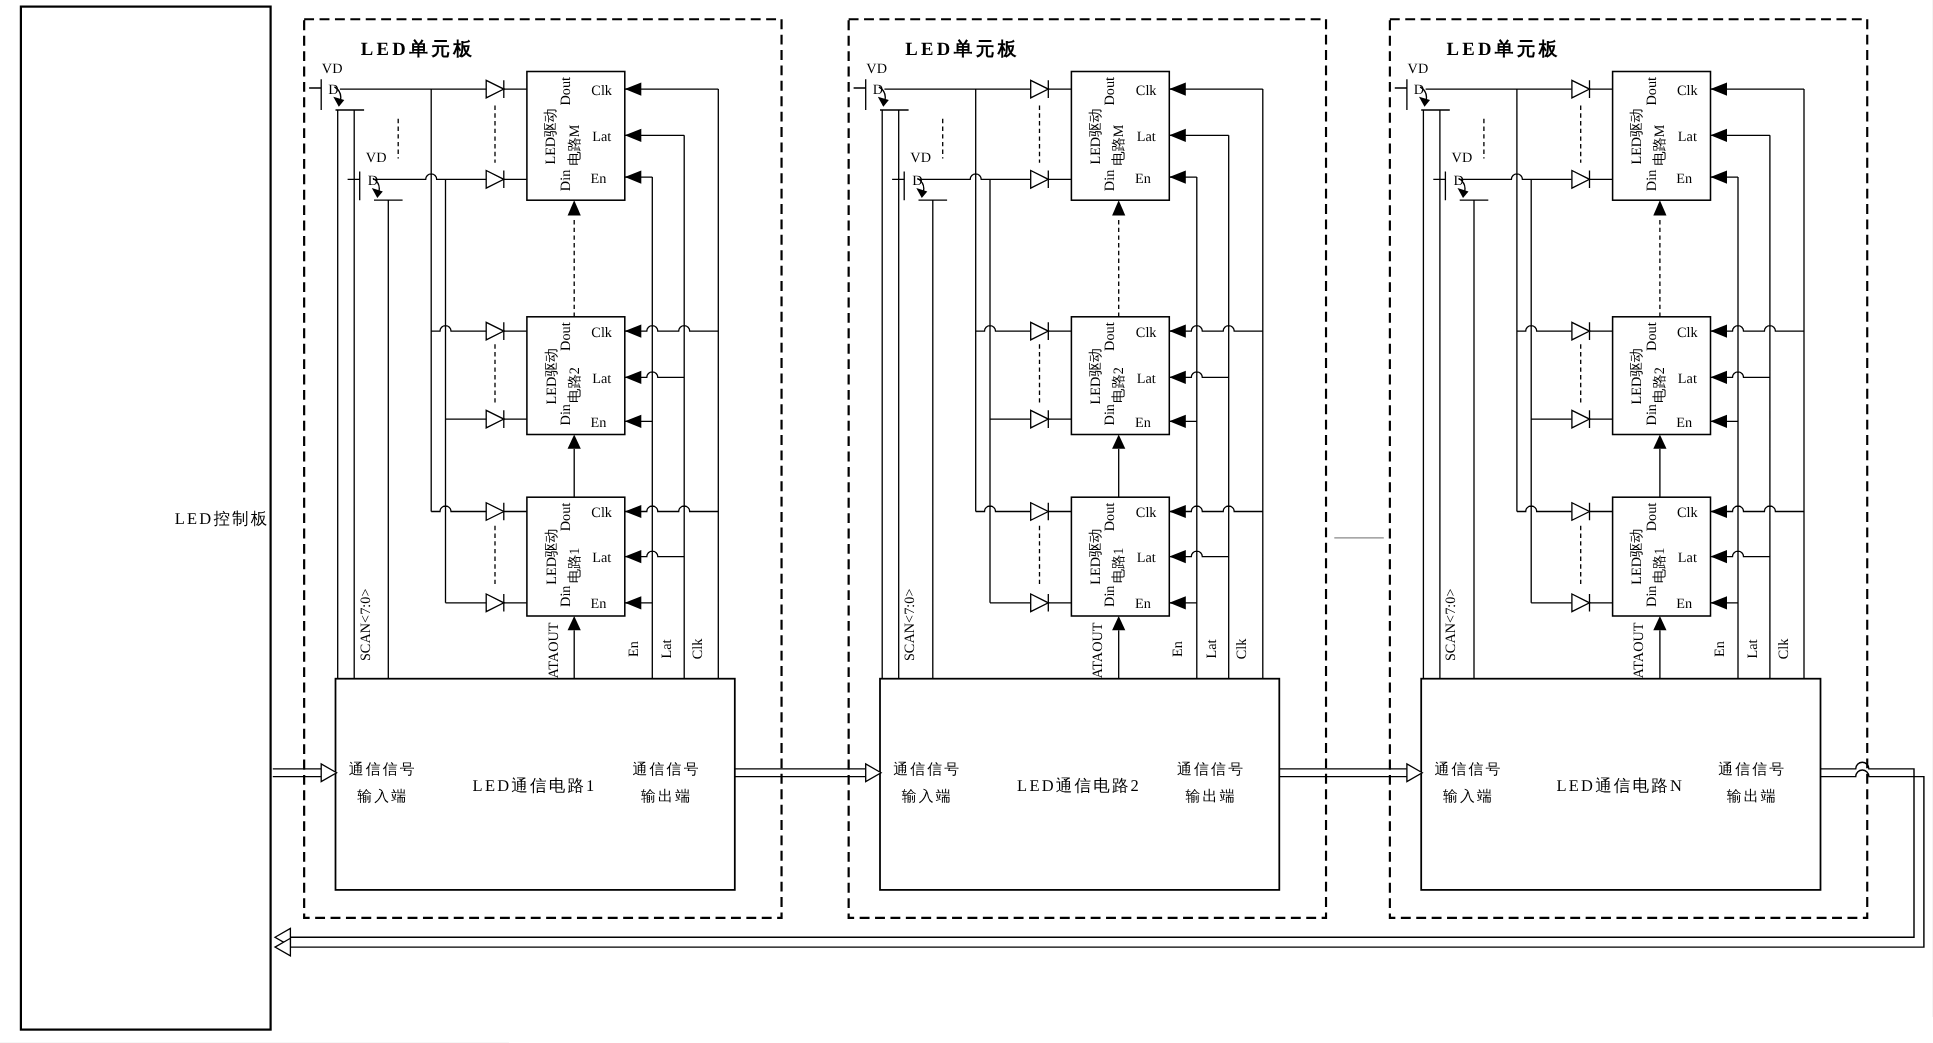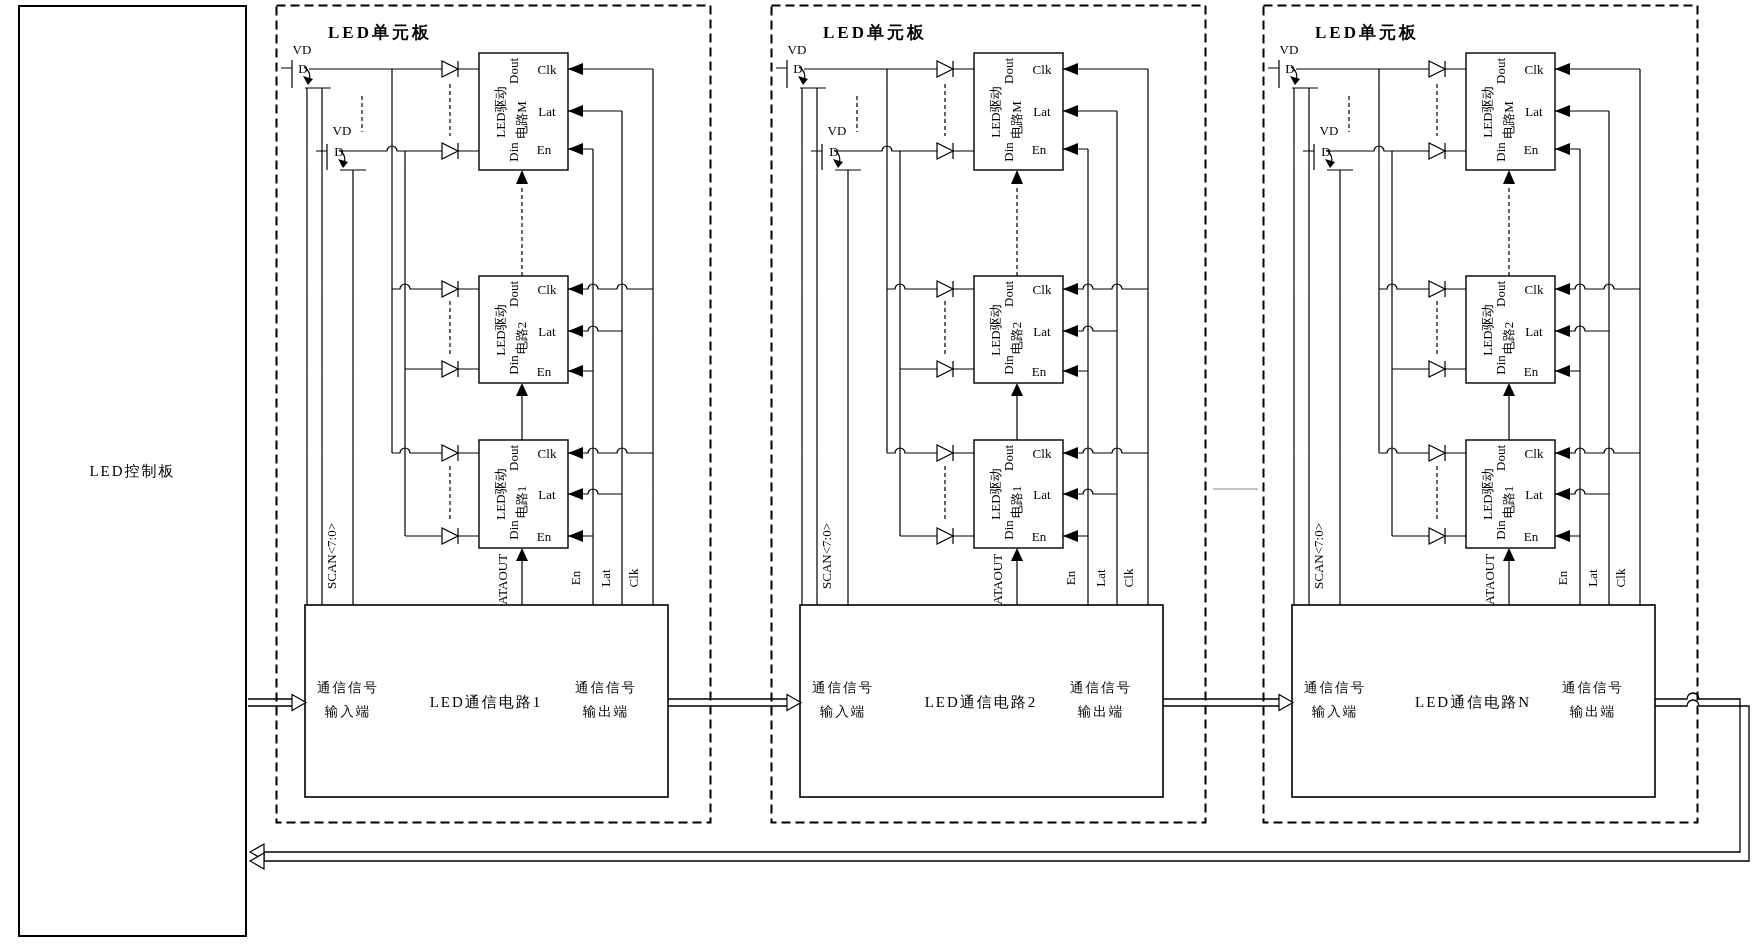--- a/index.html
+++ b/index.html
@@ -1,22 +1,22 @@
 <!DOCTYPE html>
 <html><head>
 <meta charset="utf-8">
 <style>
   html,body{margin:0;padding:0;background:#e8e8e8;}
   .canvas{position:relative;width:1757px;height:948px;background:#fff;overflow:hidden;
           font-family:"Liberation Serif", serif;color:#000;}
   .ctrl-board{position:absolute;left:18px;top:5px;width:229px;height:932px;
               border:2px solid #000;box-sizing:border-box;display:flex;
-              align-items:center;justify-content:center;background:#fff;}
+              align-items:center;justify-content:flex-end;background:#fff;}
   .ctrl-board span{font-size:15px;letter-spacing:2px;}
-  .board{position:absolute;top:4px;width:437px;height:820px;}
+  .board{position:absolute;top:16px;width:437px;height:820px;}
   .overlay{position:absolute;left:0;top:0;pointer-events:none;}
   svg text{fill:#000;font-family:"Liberation Serif", serif;font-size:13px;}
   svg .t-title{font-size:17px;font-weight:bold;letter-spacing:3px;}
   svg .t-comm{font-size:15px;letter-spacing:2px;}
   svg .t-port{font-size:13.5px;letter-spacing:2px;}
   svg .t-pin{font-size:13px;}
 </style>
 </head>
 <body>
 

